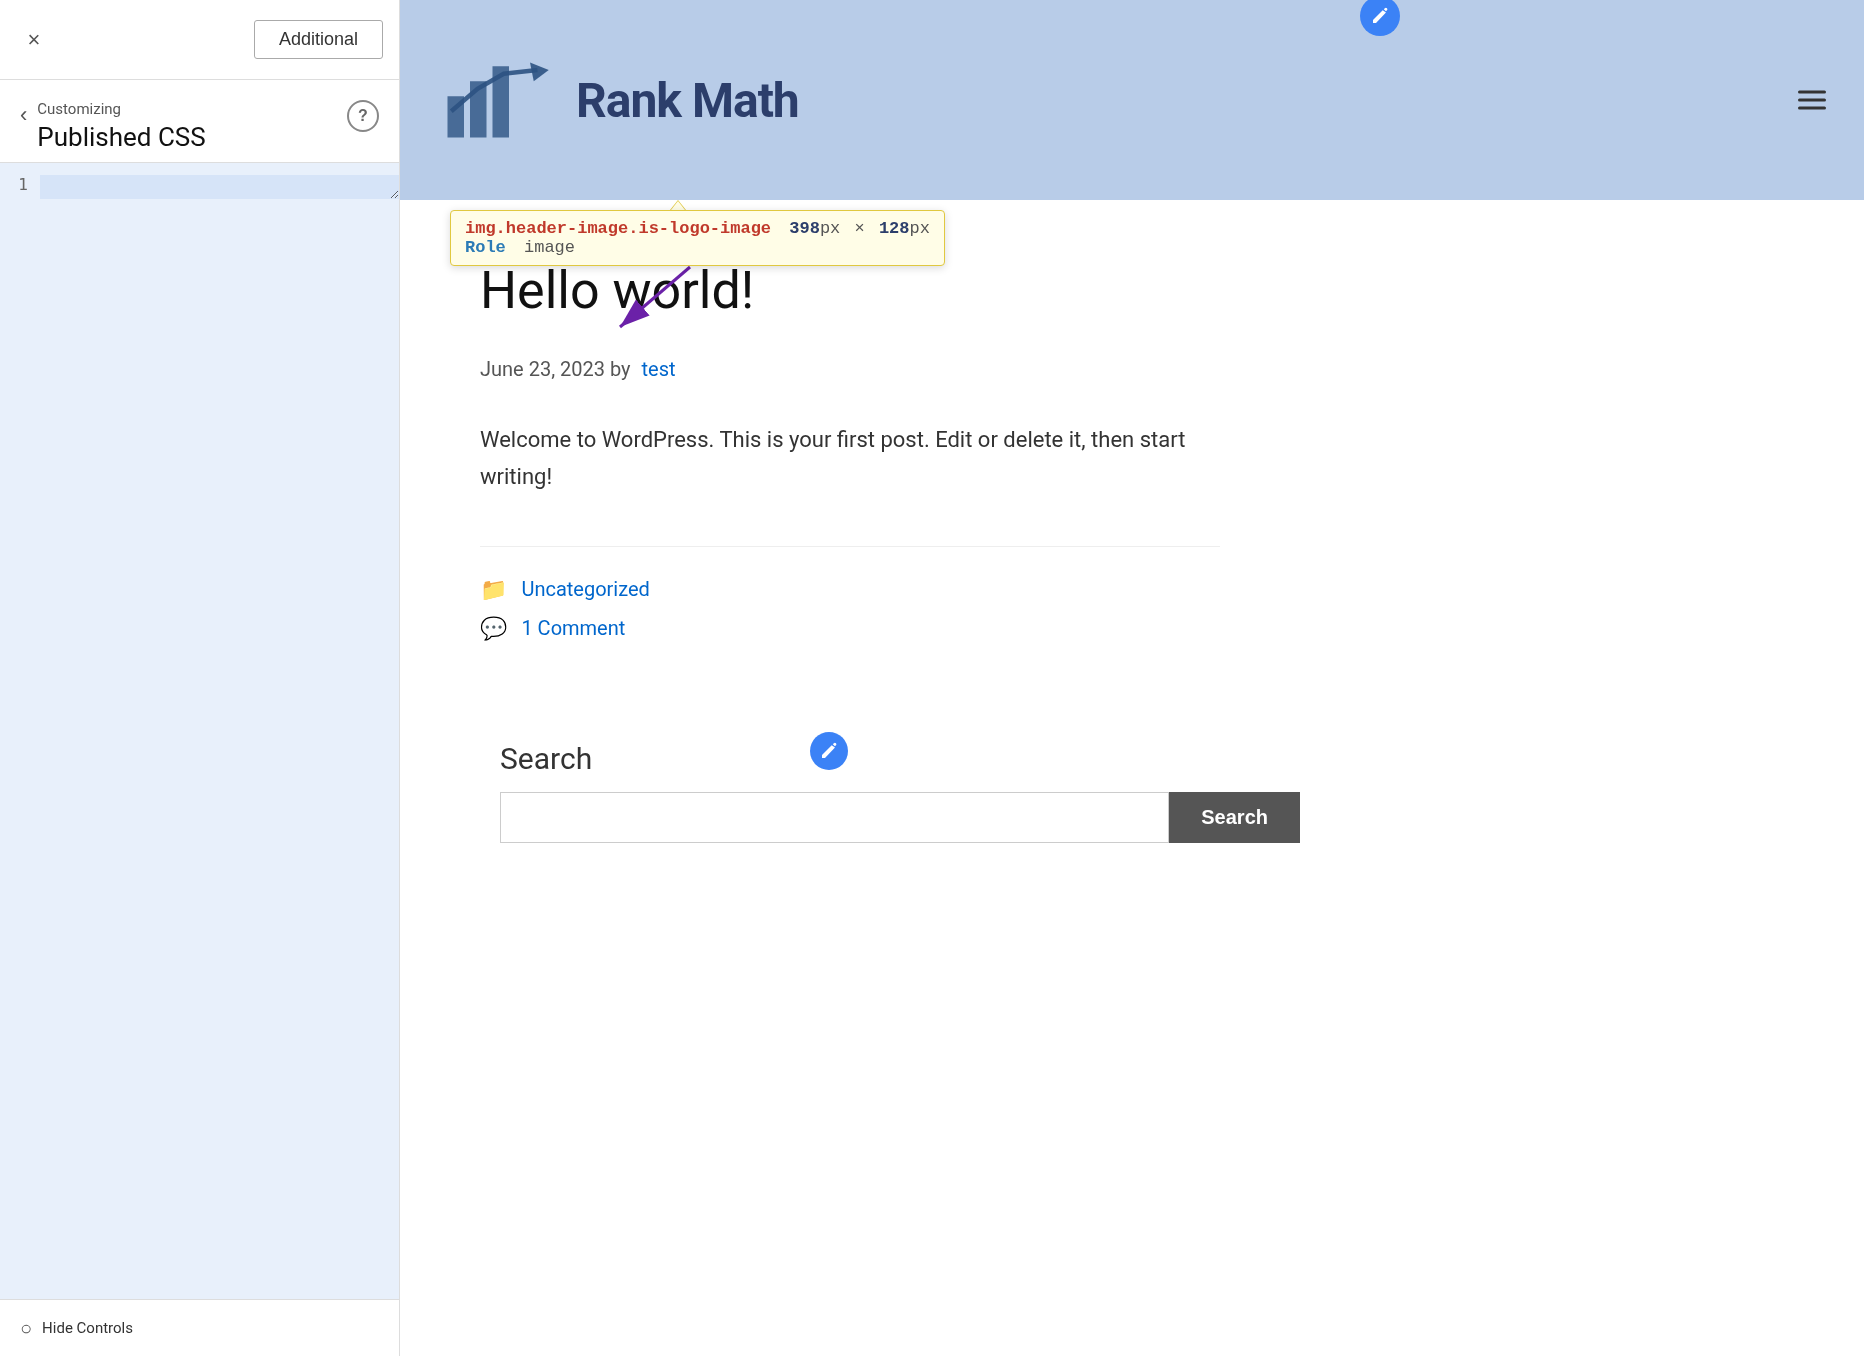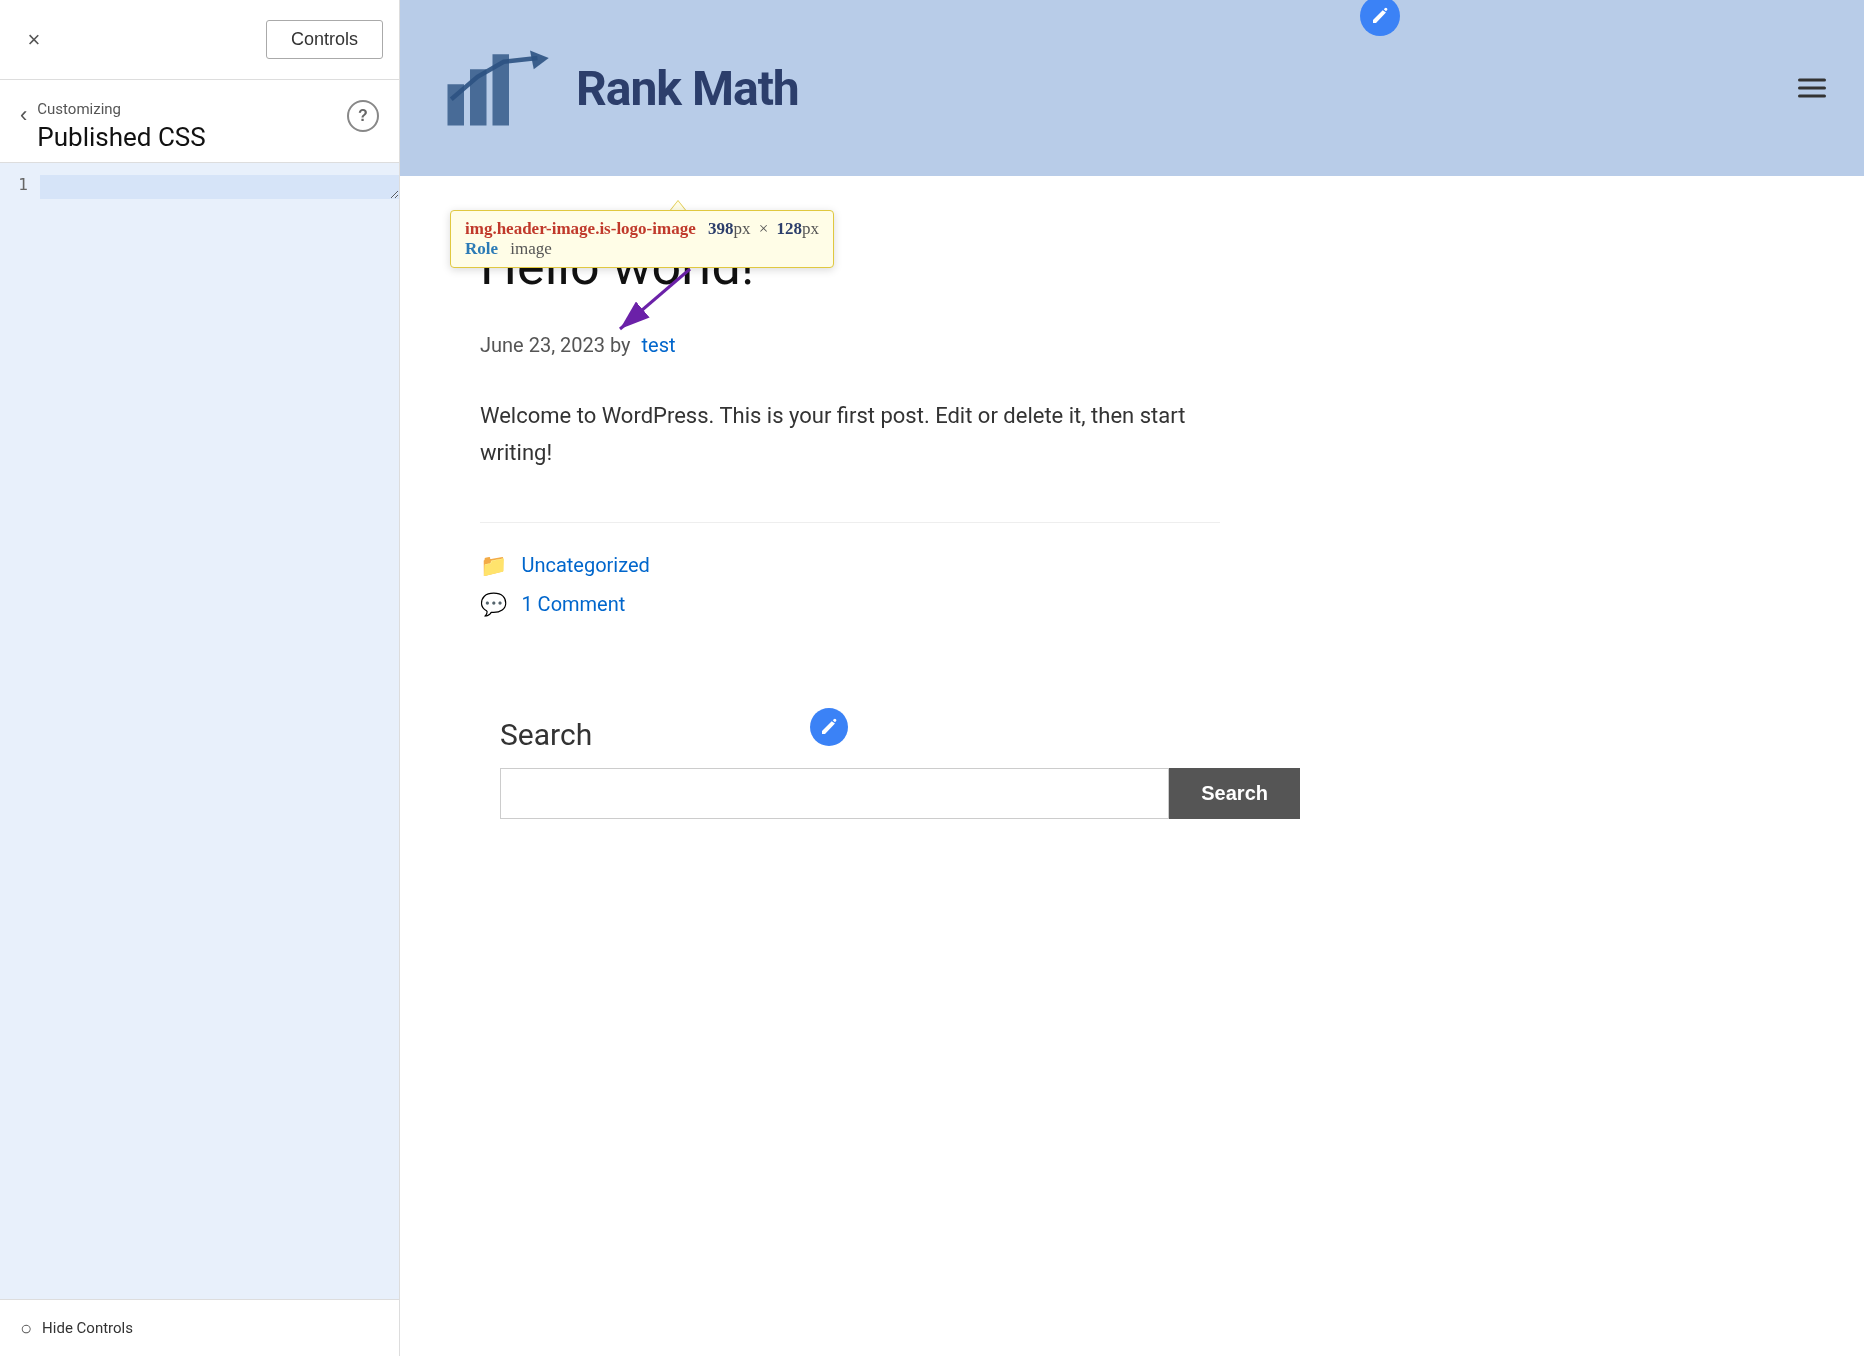--- a/index.html
+++ b/index.html
@@ -171,21 +171,21 @@
     }
 
     
     .site-header {
       background: #b8cce8;
       padding: 20px 40px;
       display: flex;
       align-items: center;
       justify-content: space-between;
       position: relative;
-      height: 176px;
+      height: 200px;
     }
 
     .logo-area {
       display: flex;
       align-items: center;
       gap: 16px;
     }
 
     .logo-icon-svg {
       width: 120px;
@@ -240,21 +240,21 @@
       top: 210px;
       left: 50px;
       z-index: 10;
     }
 
     .tooltip-box {
       background: #fffde7;
       border: 1px solid #e0c840;
       border-radius: 4px;
       padding: 8px 14px;
-      font-family: Liberation Serif, serif;
+      font-family: Liberation Mono, monospace;
       font-size: 17px;
       white-space: nowrap;
       box-shadow: 0 2px 8px rgba(0,0,0,0.15);
       position: relative;
     }
 
     .tooltip-selector { color: #c0392b; font-weight: 600; }
     .tooltip-number { color: #2c3e6b; font-weight: 700; }
     .tooltip-unit { color: #555; }
     .tooltip-x { color: #555; }
@@ -389,21 +389,21 @@
       height: 20px;
     }
   </style>
 </head>
 <body>
 
 <div class="left-panel">
 
   <div class="top-bar">
     <button class="close-btn">×</button>
-    <button class="published-btn">Controls</button>
+    <button class="published-btn">Additional</button>
   </div>
 
   <div class="customizing-section">
     <button class="back-btn">‹</button>
     <div class="customizing-text">
       <span class="customizing-label">Customizing</span>
       <div class="customizing-title">Published CSS</div>
     </div>
     <button class="help-btn">?</button>
   </div>

